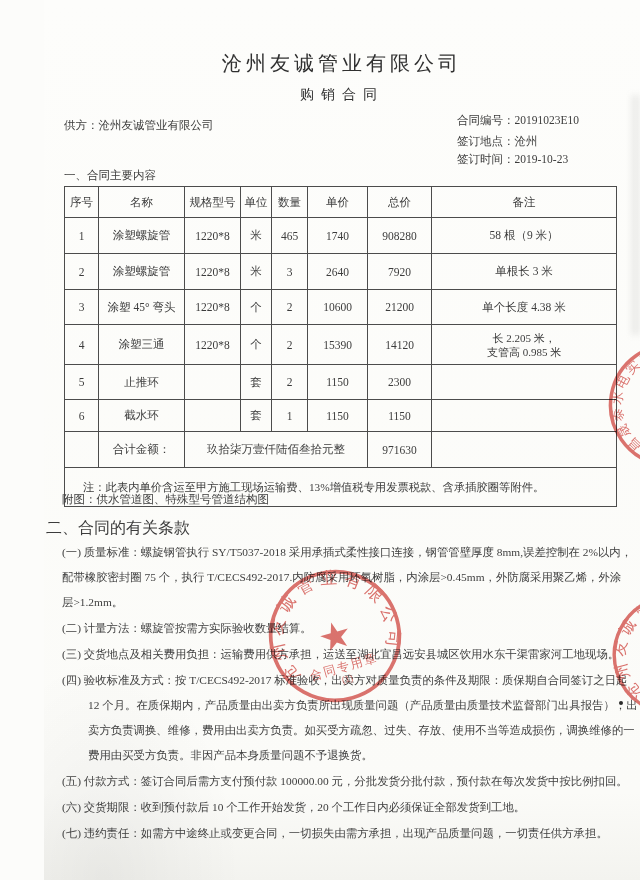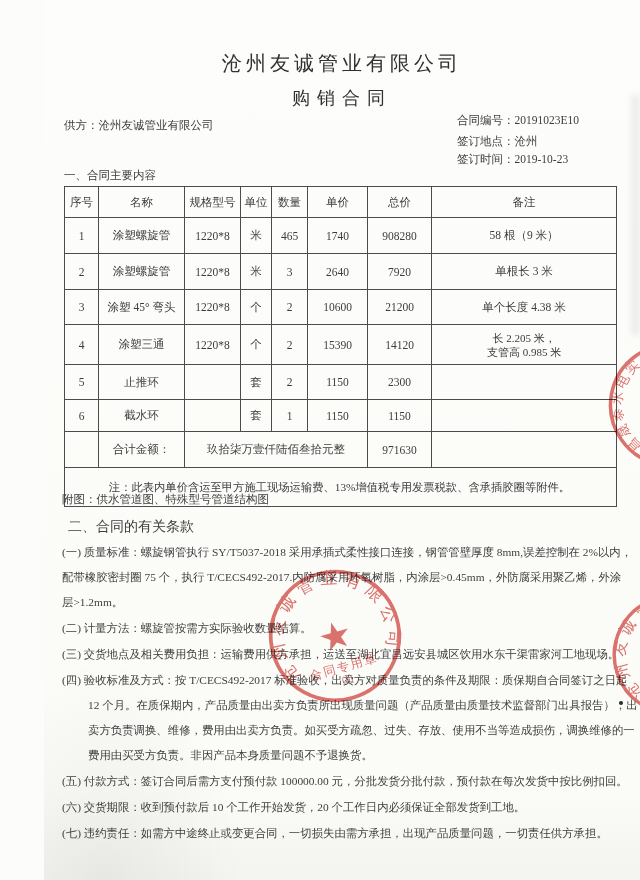--- a/index.html
+++ b/index.html
@@ -13,43 +13,43 @@
     background:
       radial-gradient(ellipse at 10% 100%, rgba(0,0,0,0.05), rgba(0,0,0,0) 18%),
       linear-gradient(180deg,#fdfdfb 0%, #fbfbf8 90%, #f3f3ef 100%);
     margin-left: 44px;
   }
   .edge-shade{position:absolute;right:0;top:95px;width:9px;height:240px;
     background:rgba(120,120,120,0.12);filter:blur(3px);}
   .title{position:absolute;top:50px;left:0;width:100%;text-align:center;
     font-size:20px;letter-spacing:4px;color:#303030;}
   .subtitle{position:absolute;top:86px;left:0;width:100%;text-align:center;
-    font-size:18px;letter-spacing:7px;color:#303030;}
+    font-size:14px;letter-spacing:7px;color:#303030;}
   .line{position:absolute;font-size:11.5px;white-space:nowrap;color:#3c3c3c;}
   .supplier-line{left:20px;top:118px;}
   .buyer-line{left:20px;top:151px;}
   .meta-no{left:413px;top:113px;}
   .meta-place{left:413px;top:134px;}
   .meta-date{left:413px;top:152px;}
   .section1{left:20px;top:168px;font-size:11.5px;}
-  .section2{left:24px;top:518px;font-size:14px;text-align:right;}
+  .section2{left:2px;top:518px;font-size:16px;text-align:right;}
   .attachment{left:18px;top:492px;font-size:11.5px;}
 
   table.main{position:absolute;left:20px;top:186px;width:552px;
     border-collapse:collapse;table-layout:fixed;}
   table.main td{border:1px solid #4c4c4c;text-align:center;vertical-align:middle;
     font-size:11.5px;color:#3c3c3c;padding:1px 2px;overflow:hidden;}
   tr.hdr td{height:28px;}
   tr.r1 td,tr.r2 td{height:33px;}
   tr.r3 td{height:32px;}
   tr.r4 td{height:37px;}
   tr.r5 td{height:32px;}
   tr.r6 td{height:29px;}
   tr.total td{height:33px;}
-  tr.note td{height:36px;text-align:center;padding-left:0;font-size:11.3px;}
+  tr.note td{height:36px;text-align:left;padding-left:18px;font-size:11.3px;}
   .remark2line div{line-height:14px;font-size:11px;}
 
   .terms{position:absolute;left:18px;top:540px;width:606px;}
   .t-line{font-size:11.4px;line-height:25px;white-space:nowrap;color:#3e3e3e;}
   .t-indent{padding-left:26px;}
   .term{margin:0 0 1px 0;}
 
   .stamp{position:absolute;mix-blend-mode:multiply;opacity:.8;pointer-events:none;}
   .stamp svg{width:100%;height:100%;overflow:visible;}
   .stamp .ring{fill:none;stroke:#d5514c;stroke-width:3.2;}

